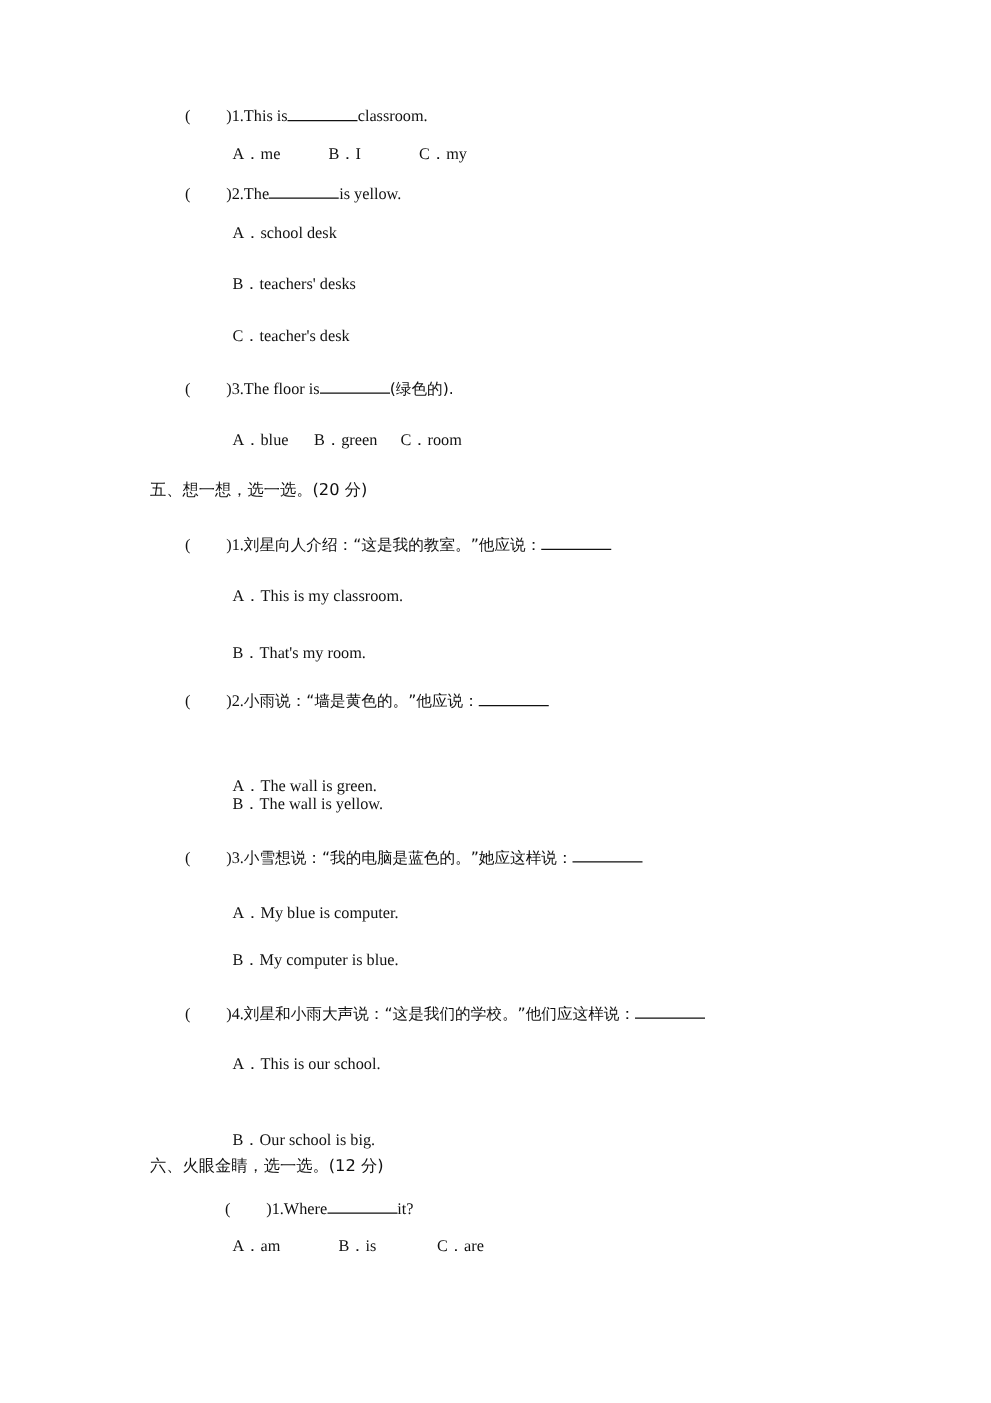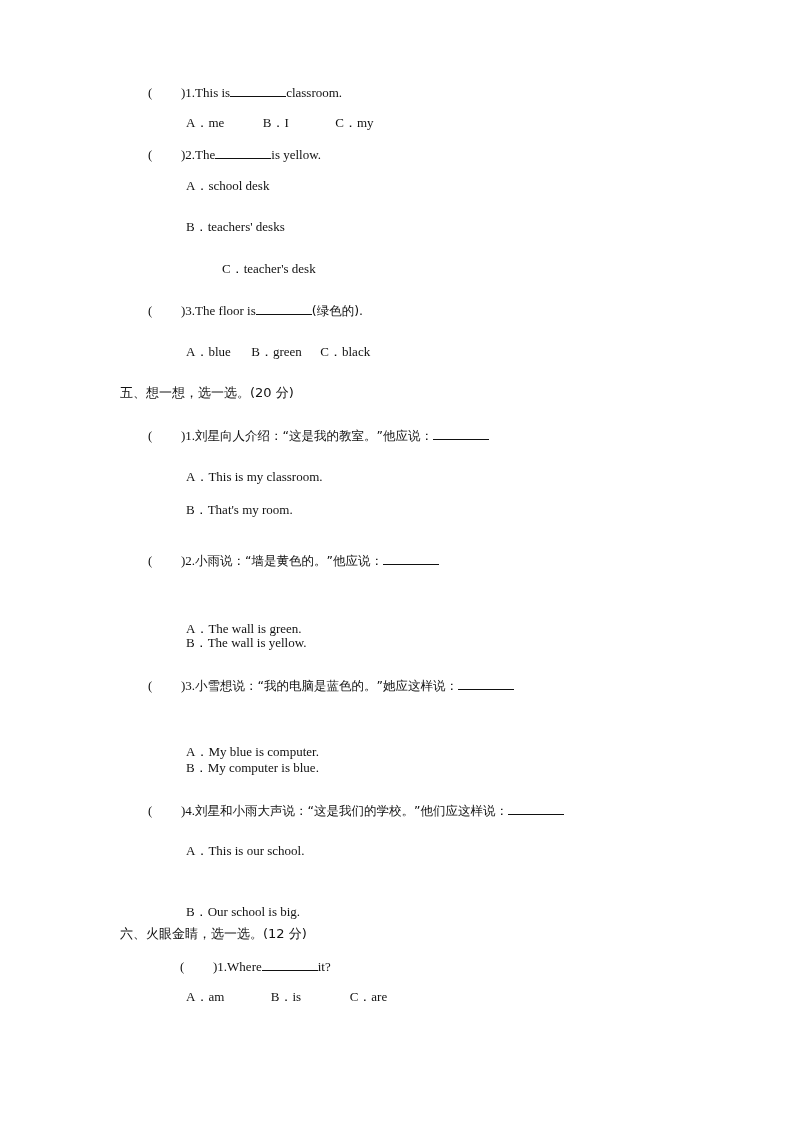--- a/index.html
+++ b/index.html
@@ -29,51 +29,51 @@
   <span>B．I</span>
   <span style="display:inline-block;width:40px;"></span>
   <span>C．my</span>
 </div>
 
 <div class="line q" style="top:146px;">
   <span class="paren-open">(</span><span>)</span><span>2.</span><span>The</span><span class="blank b56"></span><span>is yellow.</span>
 </div>
 <div class="line opt" style="top:178px;">A．school desk</div>
 <div class="line opt" style="top:219px;">B．teachers' desks</div>
-<div class="line opt" style="top:261px;margin-left:36px;">C．teacher's desk</div>
+<div class="line opt" style="top:261px;">C．teacher's desk</div>
 
 <div class="line q" style="top:302px;">
   <span class="paren-open">(</span><span>)</span><span>3.</span><span>The floor is</span><span class="blank b56"></span><span class="cjk">(绿色的).</span>
 </div>
 <div class="line opt" style="top:344px;">
   <span>A．blue</span>
   <span style="display:inline-block;width:14px;"></span>
   <span>B．green</span>
   <span style="display:inline-block;width:12px;"></span>
-  <span>C．black</span>
+  <span>C．room</span>
 </div>
 
 <div class="line head" style="top:385px;">五、想一想，选一选。(20 分)</div>
 
 <div class="line q" style="top:427px;">
   <span class="paren-open">(</span><span>)</span><span>1.</span><span class="cjk">刘星向人介绍：“这是我的教室。”他应说：</span><span class="blank b56"></span>
 </div>
 <div class="line opt" style="top:469px;">A．This is my classroom.</div>
-<div class="line opt" style="top:502px;">B．That's my room.</div>
+<div class="line opt" style="top:514px;">B．That's my room.</div>
 
 <div class="line q" style="top:552px;">
   <span class="paren-open">(</span><span>)</span><span>2.</span><span class="cjk">小雨说：“墙是黄色的。”他应说：</span><span class="blank b56"></span>
 </div>
 <div class="line opt" style="top:621px;">A．The wall is green.</div>
 <div class="line opt" style="top:635px;">B．The wall is yellow.</div>
 
 <div class="line q" style="top:677px;">
   <span class="paren-open">(</span><span>)</span><span>3.</span><span class="cjk">小雪想说：“我的电脑是蓝色的。”她应这样说：</span><span class="blank b56"></span>
 </div>
-<div class="line opt" style="top:744px;">A．My blue is computer.</div>
+<div class="line opt" style="top:722px;">A．My blue is computer.</div>
 <div class="line opt" style="top:760px;">B．My computer is blue.</div>
 
 <div class="line q" style="top:802px;">
   <span class="paren-open">(</span><span>)</span><span>4.</span><span class="cjk">刘星和小雨大声说：“这是我们的学校。”他们应这样说：</span><span class="blank b56"></span>
 </div>
 <div class="line opt" style="top:843px;">A．This is our school.</div>
 <div class="line opt" style="top:885px;margin-top:19px;">B．Our school is big.</div>
 
 <div class="line head" style="top:926px;">六、火眼金睛，选一选。(12 分)</div>
 

